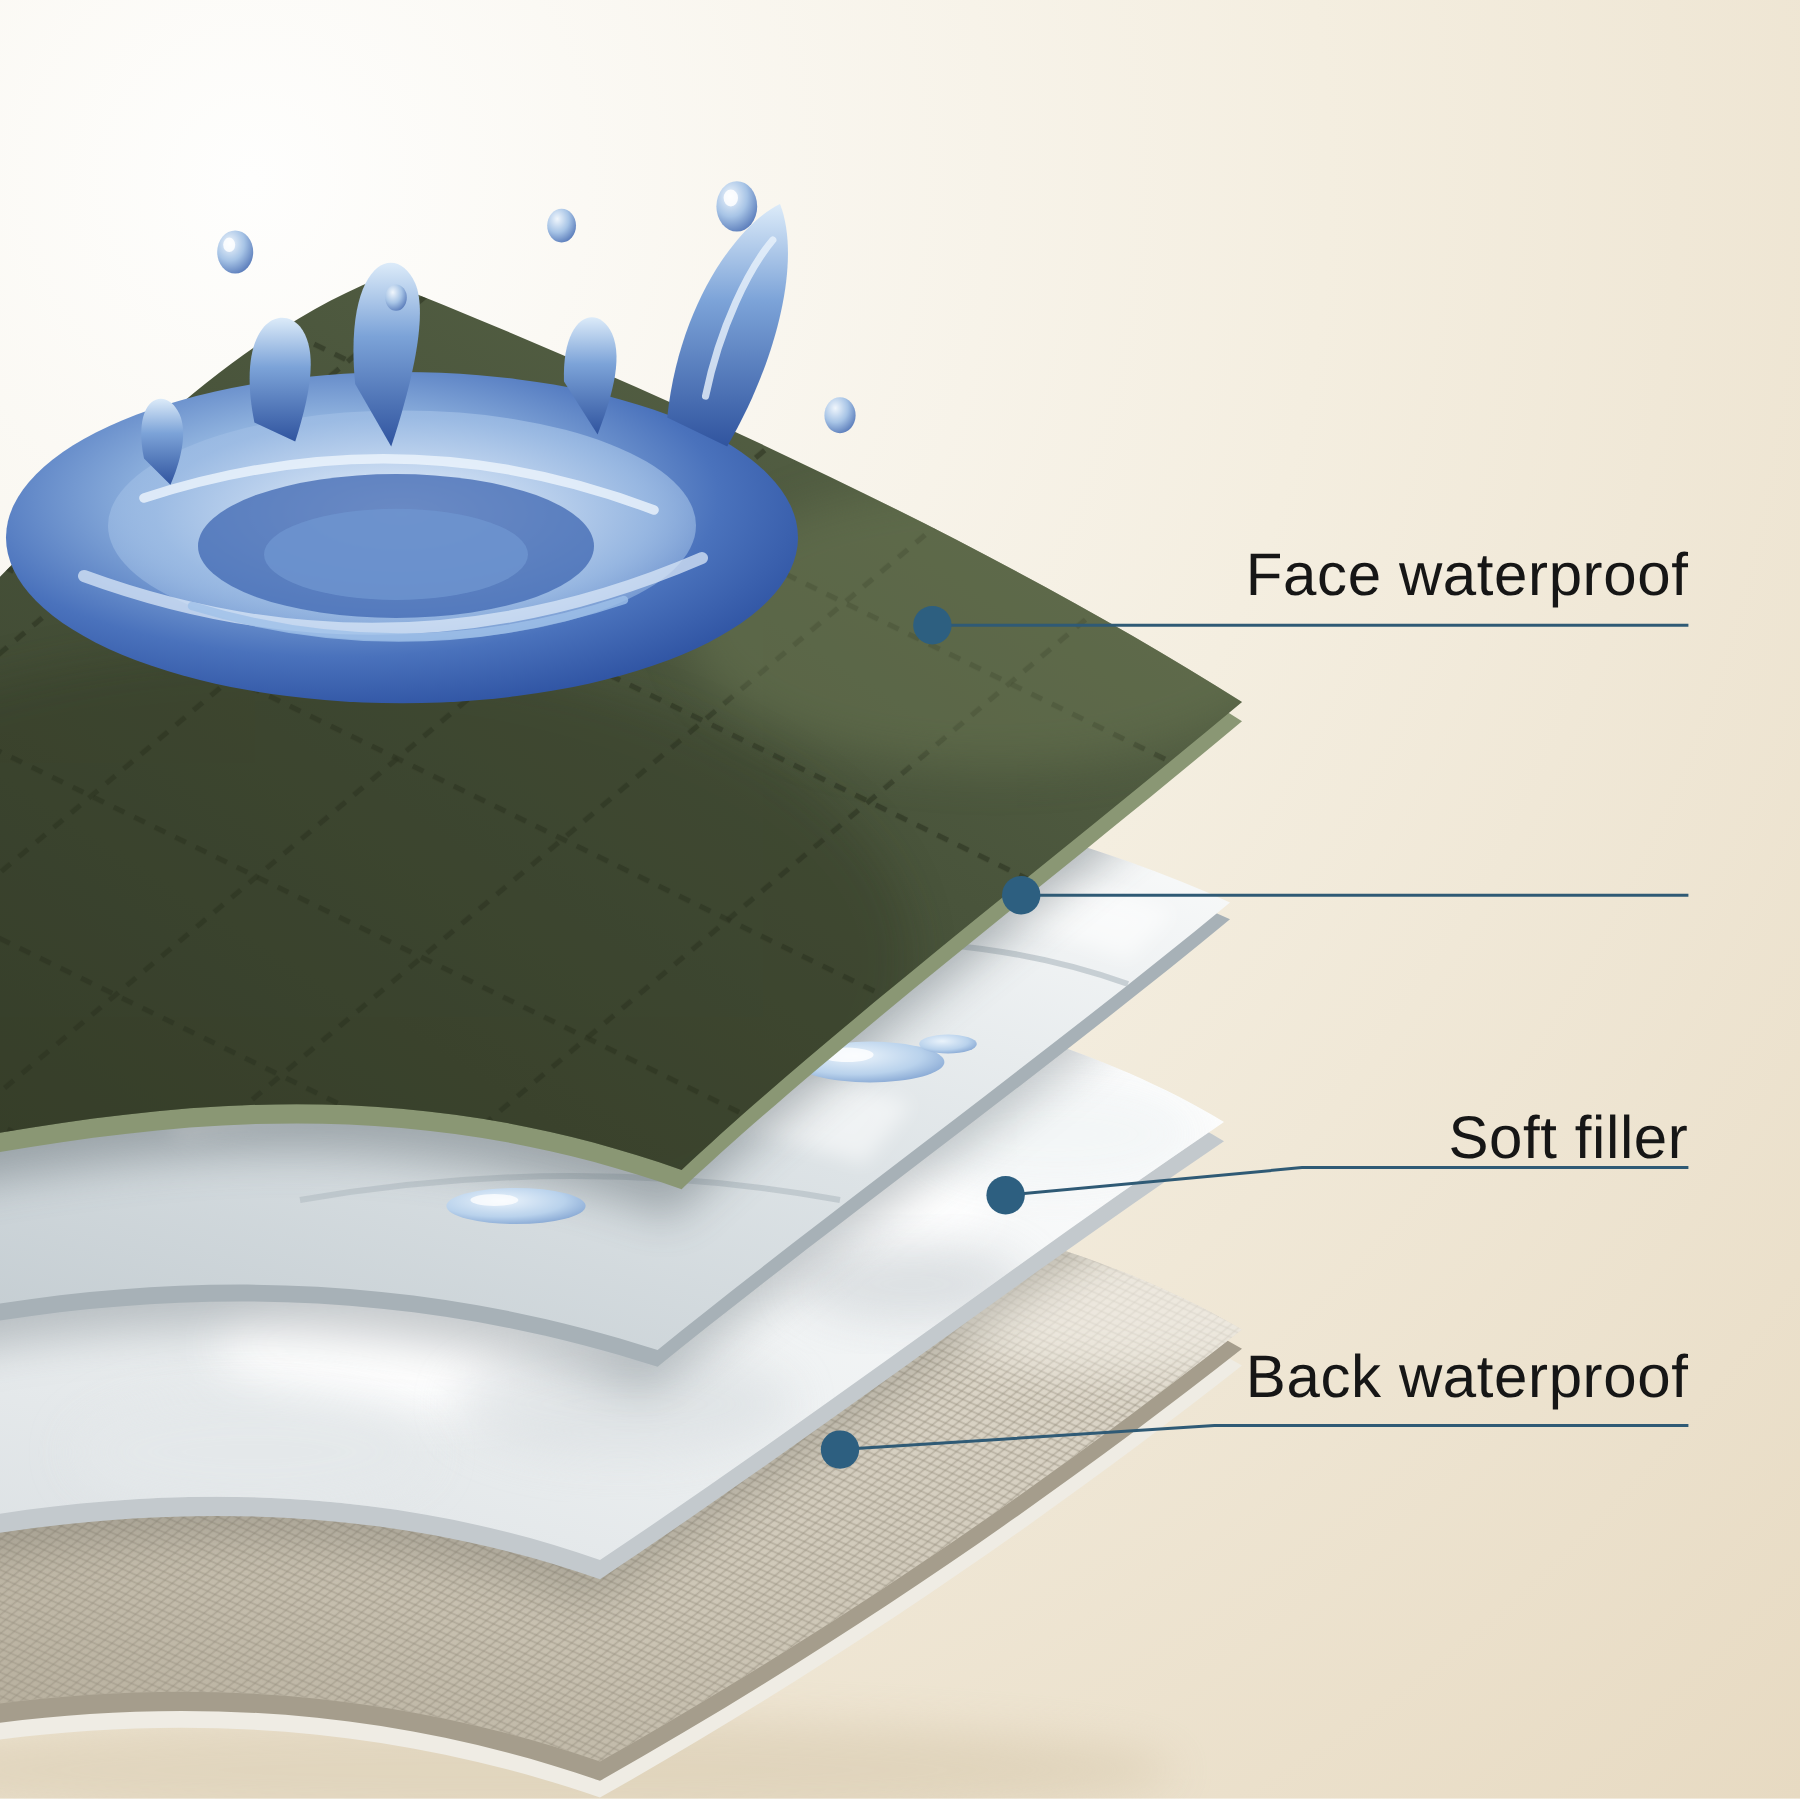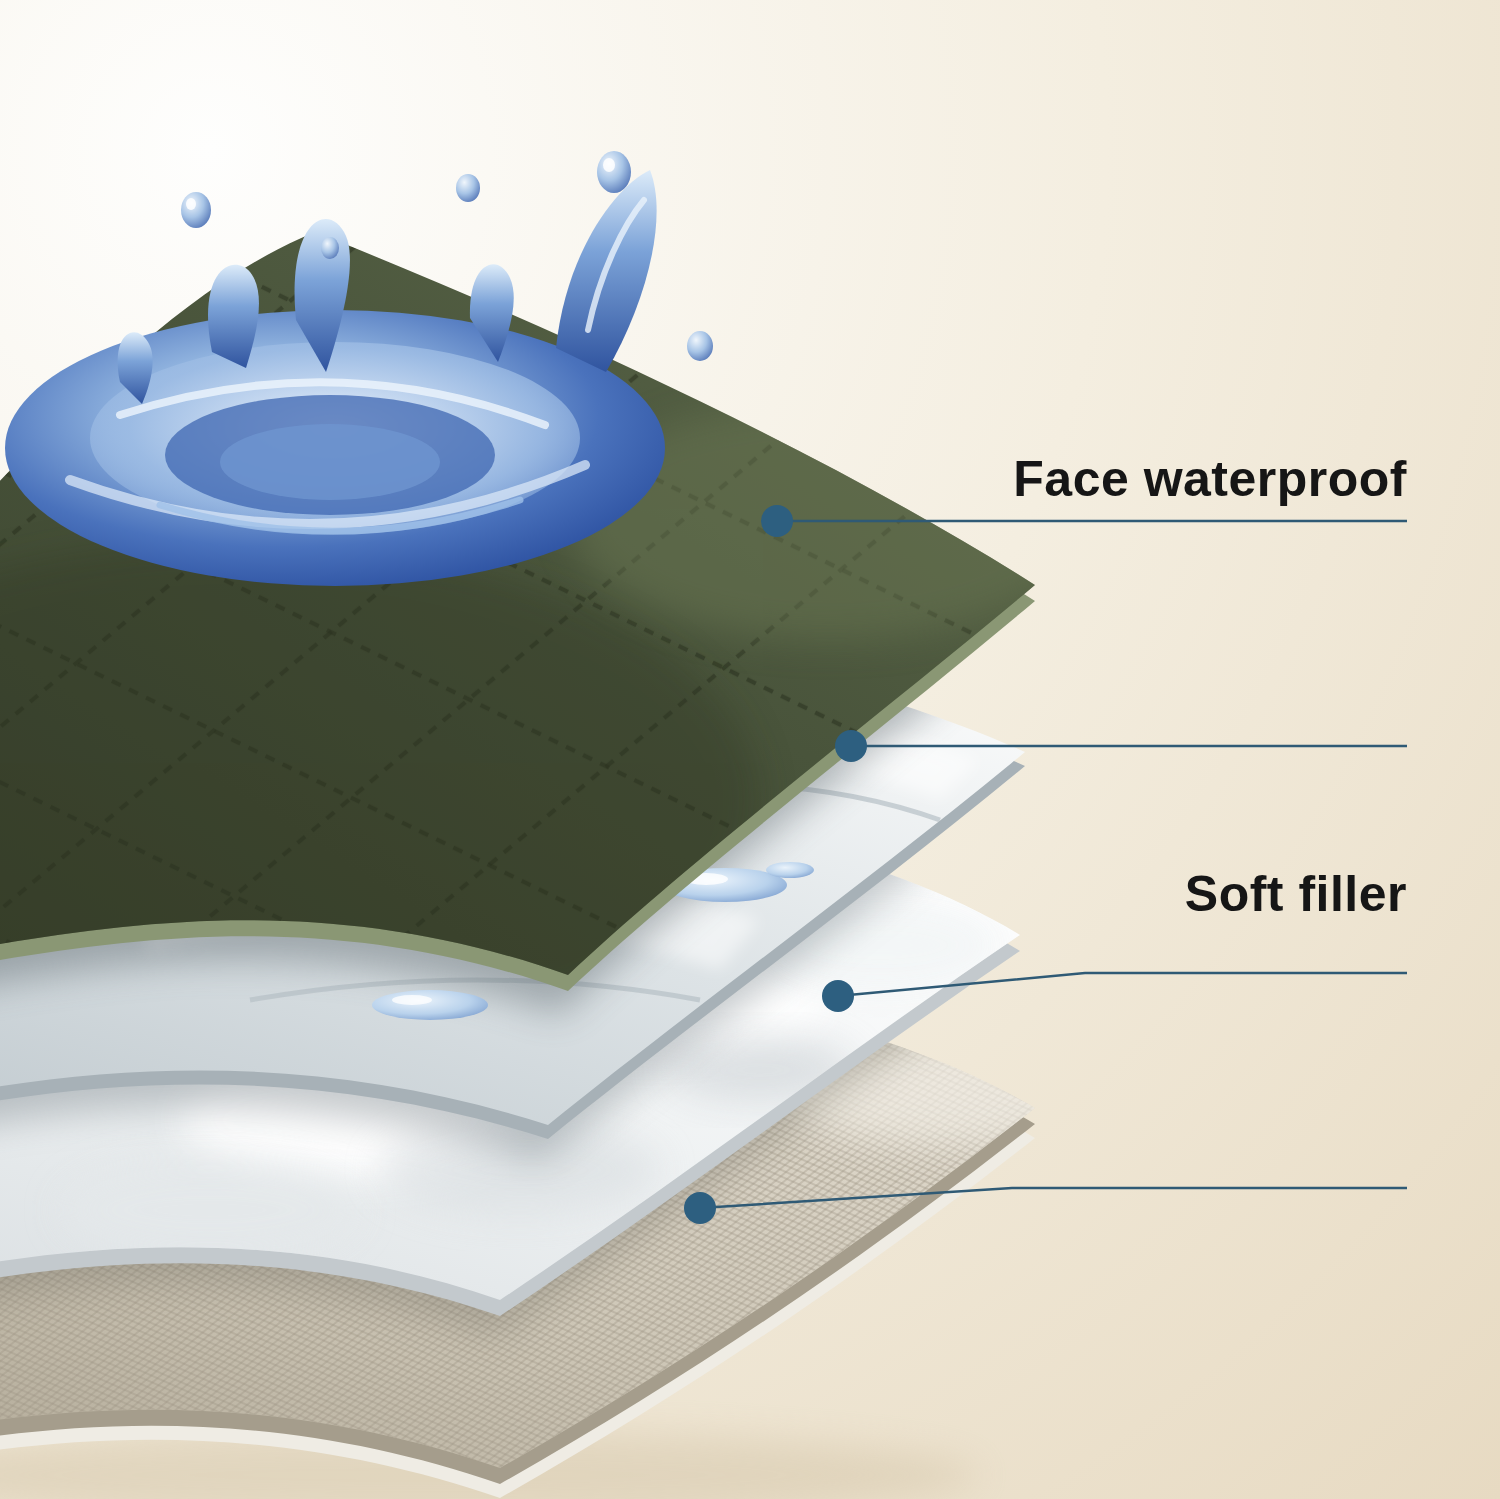--- a/index.html
+++ b/index.html
@@ -9,21 +9,21 @@
     height: 1499px;
     overflow: hidden;
     background: radial-gradient(circle at 14% 10%, #fefefd 0%, #f4eee0 48%, #e7dac2 100%);
     font-family: "Liberation Sans", sans-serif;
   }
   .stage svg { position: absolute; left: 0; top: 0; }
   .callout-label {
     position: absolute;
     right: 93px;
     font-size: 50px;
-    font-weight: 700;
+    font-weight: 400;
     color: #161616;
     letter-spacing: 0.5px;
     white-space: nowrap;
     margin-left: 36px;
   }
 </style>
 </head>
 <body>
 
 <div class="stage">
@@ -213,15 +213,16 @@
 
       <polyline points="838,996 1085,973 1407,973" fill="none" stroke-width="2.5" stroke="#2f5a75"></polyline>
       <circle cx="838" cy="996" r="16" fill="#2d5f80"></circle>
 
       <polyline points="700,1208 1012,1188 1407,1188" fill="none" stroke-width="2.5" stroke="#2f5a75"></polyline>
       <circle cx="700" cy="1208" r="16" fill="#2d5f80"></circle>
     </g>
   </svg>
 
   <div class="callout-label" style="top:450px">Face waterproof</div>
-  <div class="callout-label" style="top:865px">Soft filler</div>
+  <div class="callout-label" style="top:919px">Soft filler</div>
+  <div class="callout-label" style="top:1118px">Back waterproof</div>
 
 </div>
 
 </body></html>

